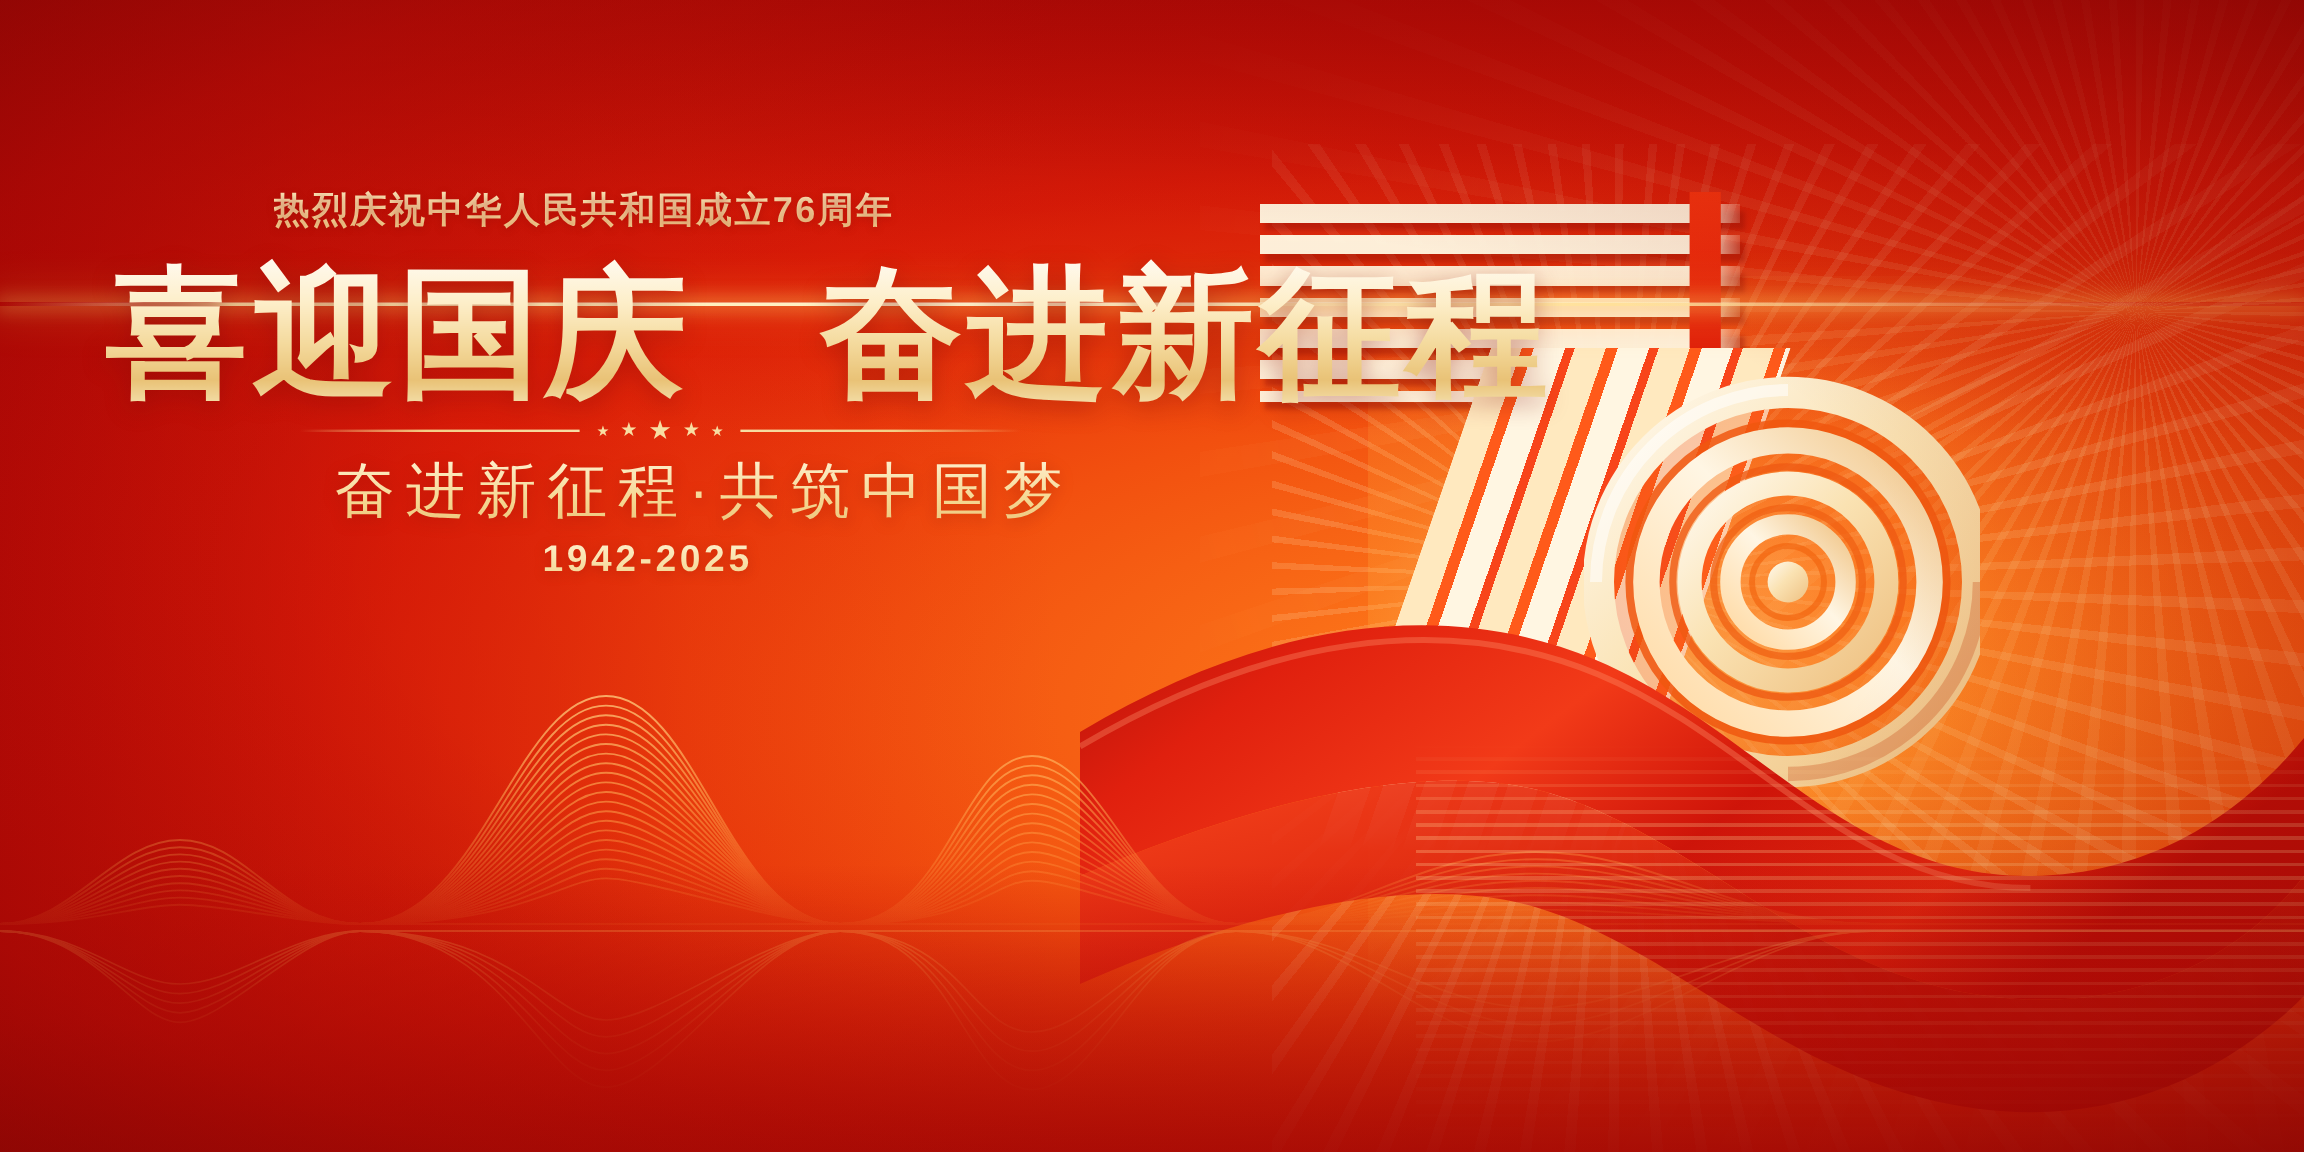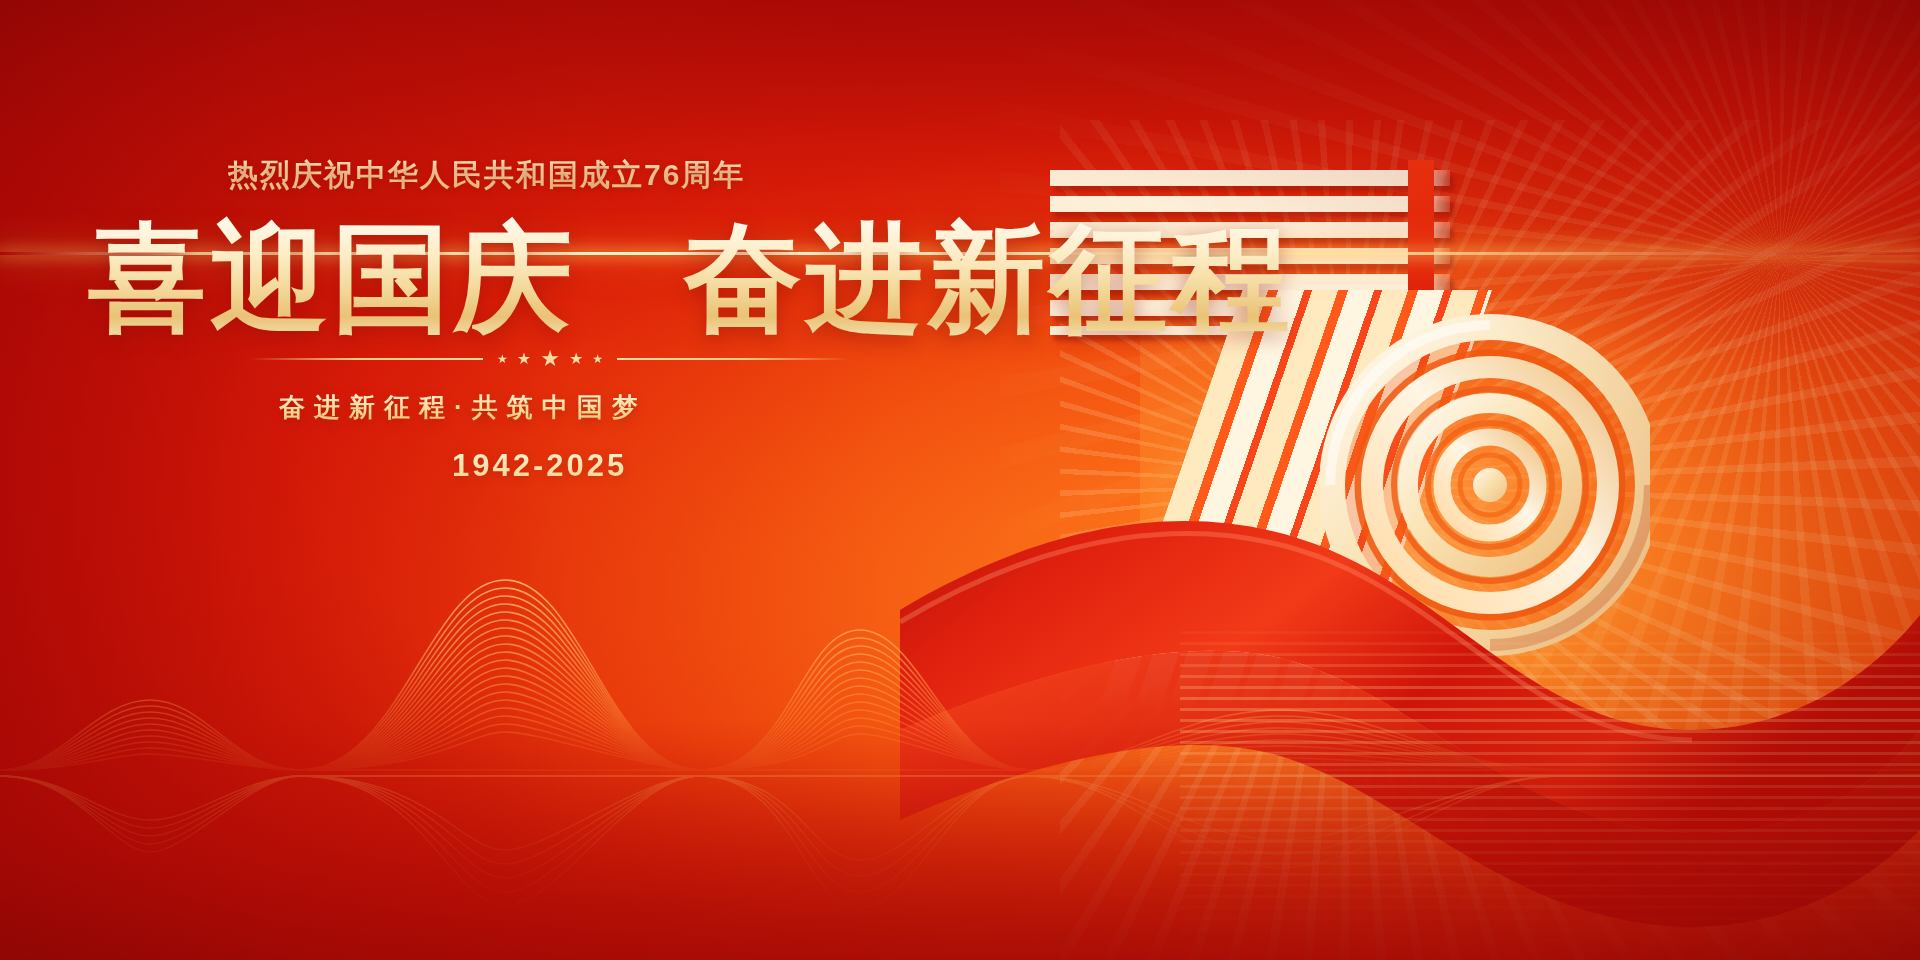--- a/index.html
+++ b/index.html
@@ -153,22 +153,22 @@
     height:2px;flex:1 1 auto;
     background:linear-gradient(90deg, rgba(246,214,140,0) 0%, #f3cf86 45%, #f7dda4 100%);
   }
   .rule.right{
     background:linear-gradient(270deg, rgba(246,214,140,0) 0%, #f3cf86 45%, #f7dda4 100%);
   }
   .stars{display:flex;align-items:center;gap:9px;}
   .star{color:#f8dda2;line-height:1;display:block;}
 
   .tagline{
-    position:absolute;left:279px;top:390px;
-    font-size:26px;font-weight:bold;letter-spacing:9px;
+    position:absolute;left:279px;top:376px;
+    font-size:50px;font-weight:normal;letter-spacing:9px;
     white-space:nowrap;
     background:linear-gradient(180deg,#fff4d8 0%,#f5d690 62%,#eac177 100%);
     -webkit-background-clip:text;background-clip:text;
     -webkit-text-fill-color:transparent;
     filter:drop-shadow(0 3px 6px rgba(140,12,4,.35));
   }
 
   .years{
     position:absolute;left:452px;top:448px;
     font-size:31px;font-weight:bold;letter-spacing:3px;

